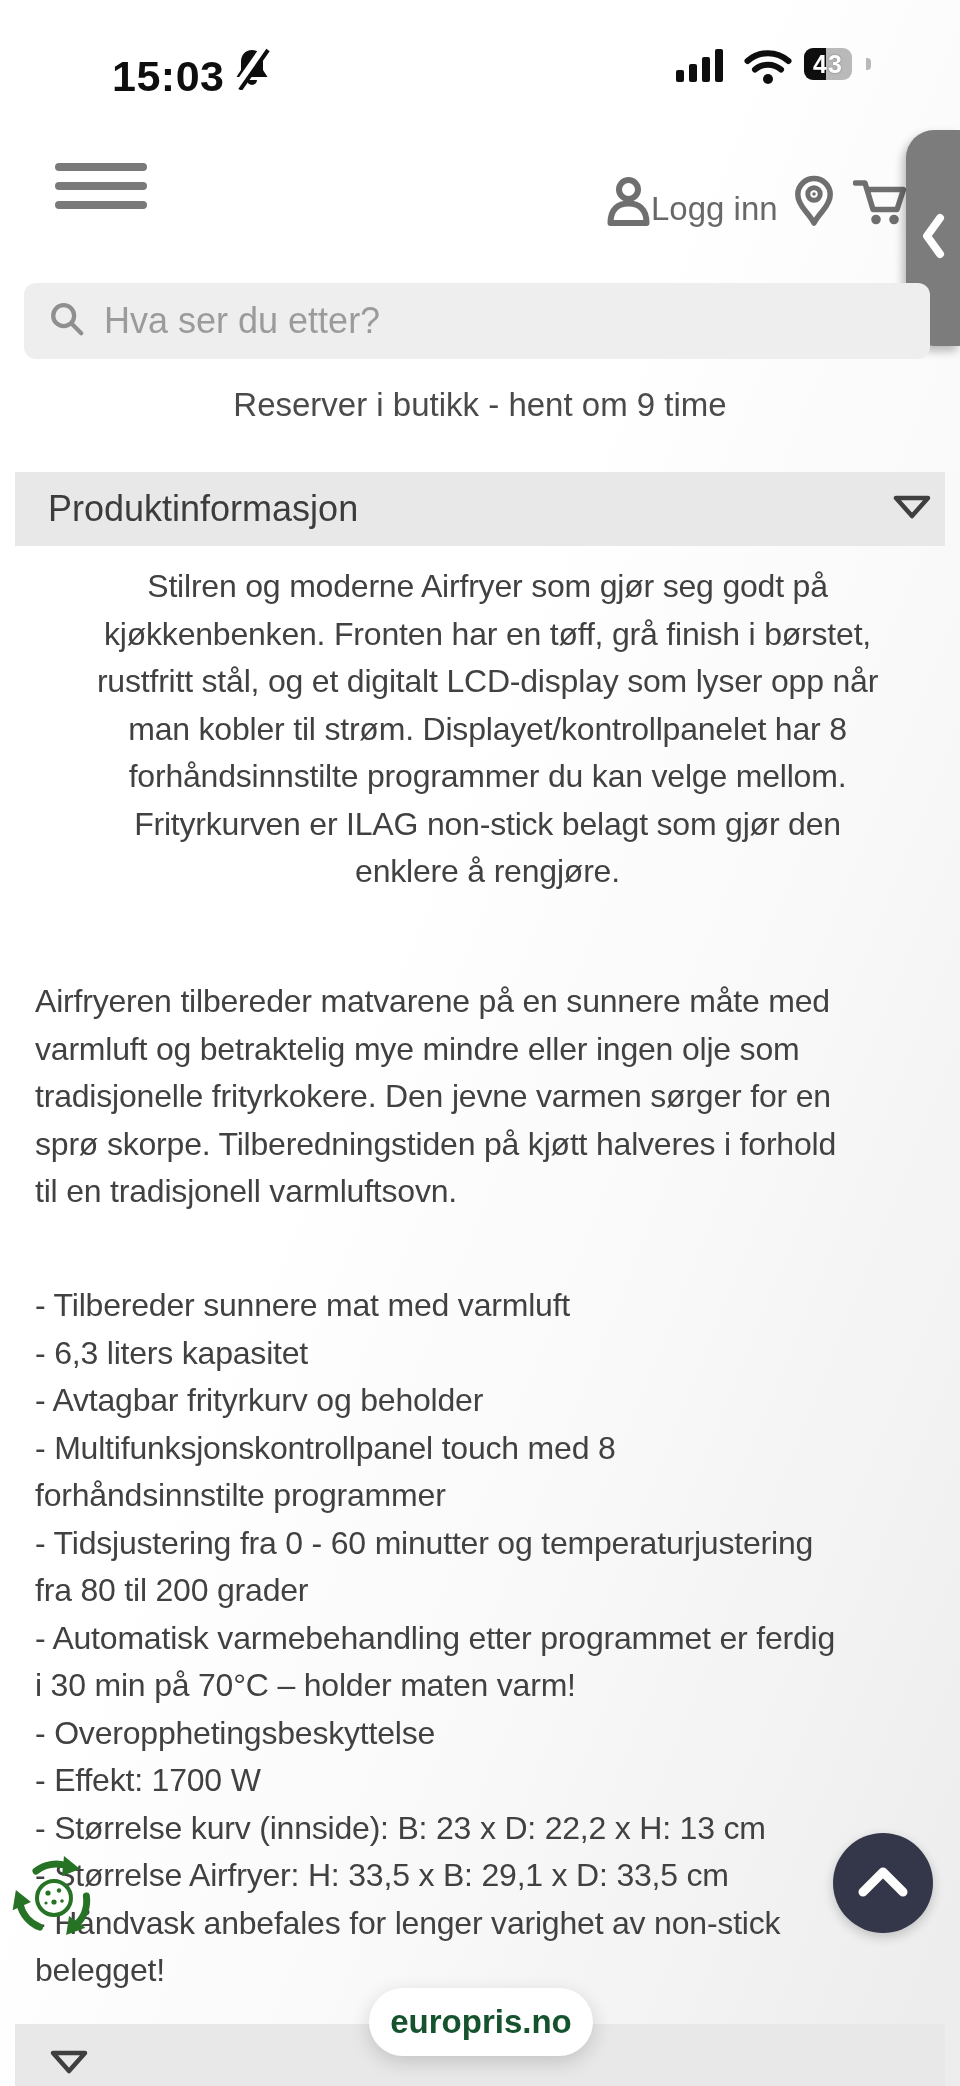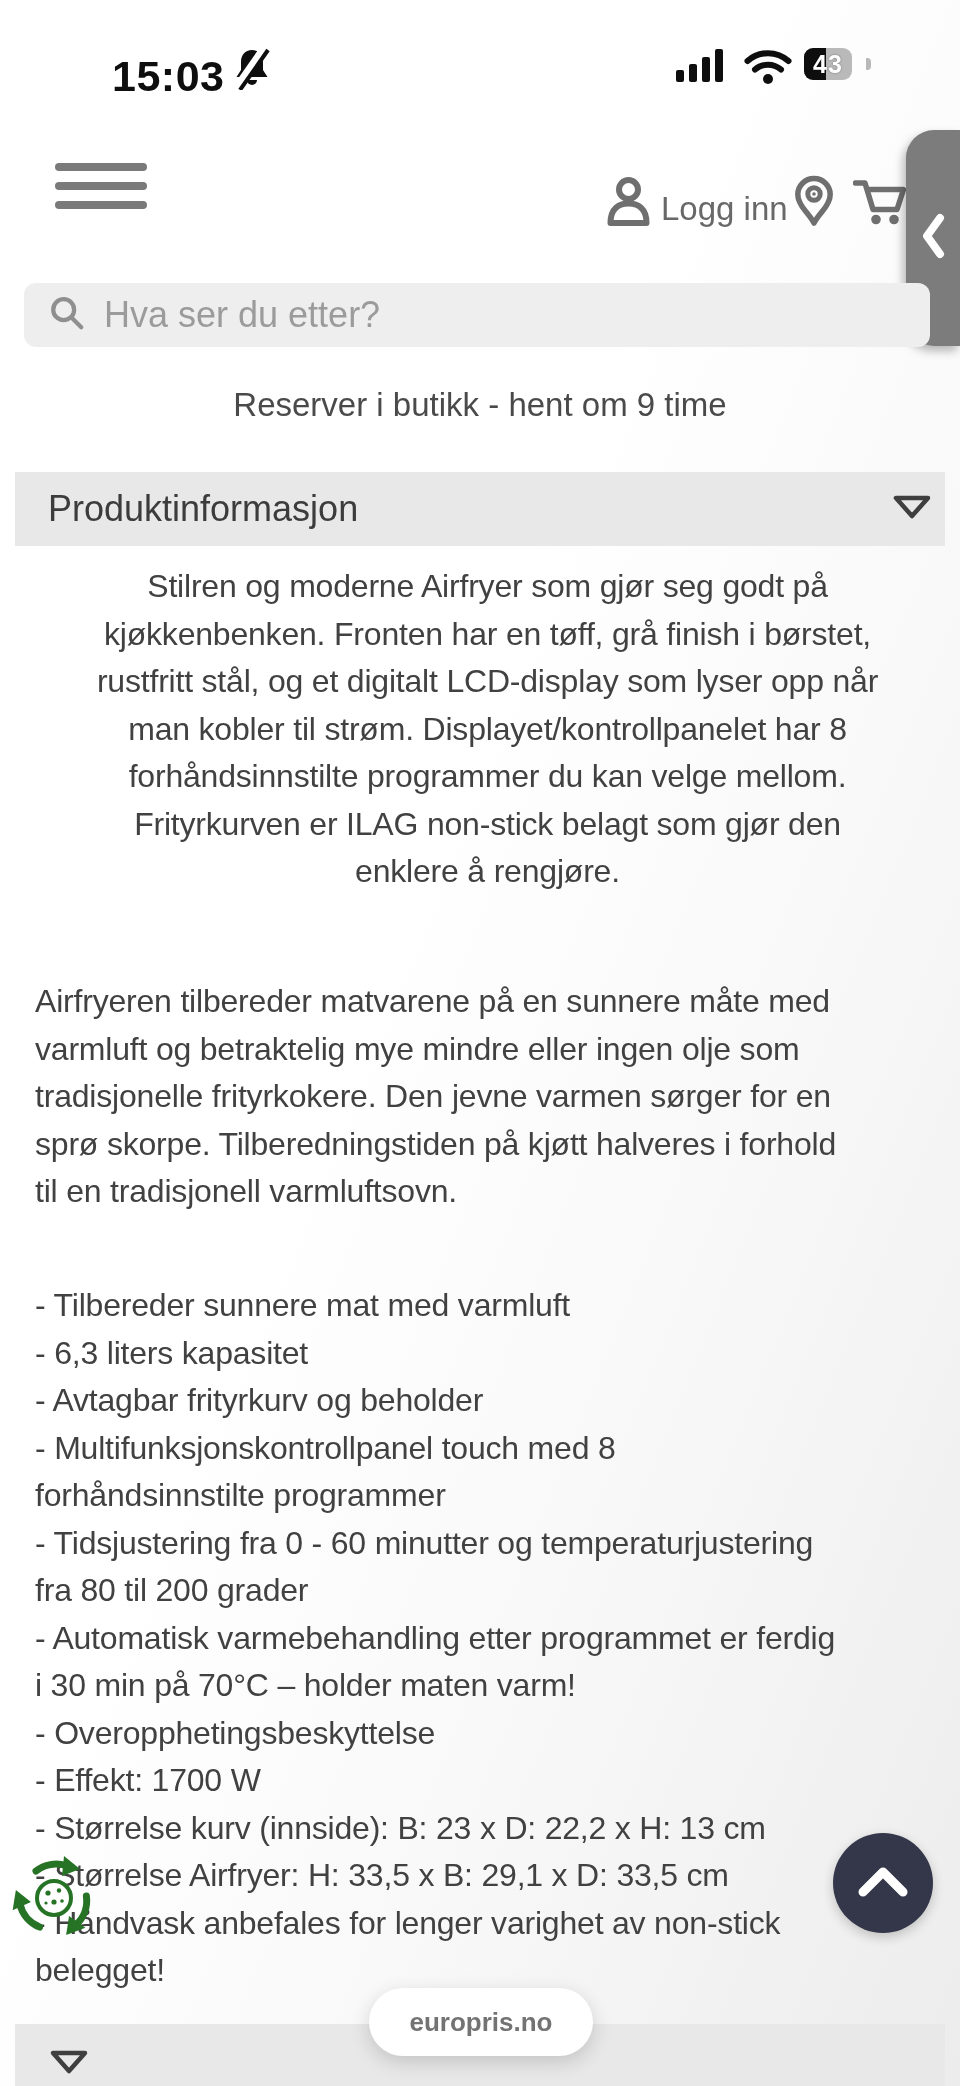--- a/index.html
+++ b/index.html
@@ -25,28 +25,28 @@
   .battery-nub { position:absolute; left:866px; top:58px; width:5px; height:12px; background:#b9b9b9; border-radius:0 4px 4px 0; }
   
   .hamburger { position:absolute; left:55px; top:163px; width:92px; height:50px; cursor:pointer; }
   .hamburger i { position:absolute; left:0; width:92px; height:8px; background:#7a7a7a; border-radius:4px; }
   .hamburger i:nth-child(1){top:0;} .hamburger i:nth-child(2){top:19px;} .hamburger i:nth-child(3){top:38px;}
   .logo { position:absolute; left:180px; top:146px; width:335px; }
   .logo-word { font-size:67px; font-weight:700; font-style:italic; color:#156c3e; letter-spacing:-1px; white-space:nowrap; display:flex; }
   .iwrap { position:relative; }
   .iwrap .dot { position:absolute; top:11px; left:55%; width:13px; height:13px; border-radius:50%; background:#d41f30; }
   .logo-tag { margin-top:-10px; text-align:right; font-size:21px; font-weight:700; font-style:italic; color:#d02433; letter-spacing:1px; padding-right:4px; }
-  .login { position:absolute; left:606px; top:176px; display:flex; align-items:flex-end; gap:10px; cursor:pointer;text-align:center; }
+  .login { position:absolute; left:606px; top:176px; display:flex; align-items:flex-end; cursor:pointer;text-align:center; }
   .login-label { font-size:33px; color:#686868; padding-bottom:2px; }
   .pin-btn { position:absolute; left:794px; top:175px; cursor:pointer; }
   .cart-btn { position:absolute; left:853px; top:176px; cursor:pointer; }
   .flap { position:absolute; right:0; top:130px; width:54px; height:216px; background:#7c7c7c;
     border-radius:28px 0 0 28px; box-shadow:-3px 5px 10px rgba(0,0,0,.28); display:flex; align-items:center; justify-content:center; cursor:pointer; }
   
-  .search { position:absolute; left:24px; top:283px; width:906px; height:64px; background:#eeeeee; border-radius:12px;
+  .search { position:absolute; left:24px; top:283px; width:906px; height:76px; background:#eeeeee; border-radius:12px;
     display:flex; align-items:center; padding:0 24px; gap:18px; }
   .search input { border:none; outline:none; background:transparent; font-family:"Liberation Sans",sans-serif;
     font-size:36px; color:#555; width:100%; }
   .search input::placeholder { color:#9b9b9b; }
   
   .reserve { position:absolute; left:0; top:386px; width:100%; text-align:center; font-size:33px; color:#4a4a4a; }
   
   .accordion { position:absolute; left:15px; width:930px; background:#e9e8e8; display:flex; align-items:center;
     justify-content:space-between; padding:0 12px 0 33px; cursor:pointer; }
   .acc-info { top:472px; height:74px; }
@@ -58,21 +58,21 @@
   .para1 { top:563px;text-align:center; }
   .para2 { top:978px; }
   .features { top:1282px; }
   
   .cookie-btn { position:absolute; left:8px; top:1852px; width:92px; height:92px; z-index:4; cursor:pointer; }
   .totop { position:absolute; left:833px; top:1833px; width:100px; height:100px; border-radius:50%;
     background:#333749; z-index:5; display:flex; align-items:center; justify-content:center;
     box-shadow:0 4px 12px rgba(0,0,0,.2); cursor:pointer; }
   .urlpill { position:absolute; left:369px; top:1988px; width:224px; height:68px; border-radius:34px; background:#ffffff;
     z-index:6; display:flex; align-items:center; justify-content:center; box-shadow:0 6px 20px rgba(0,0,0,.16); cursor:pointer; }
-  .urlpill span { font-size:26px; font-weight:700; color:#737373; }
+  .urlpill span { font-size:33px; font-weight:700; color:#14532d; }
 </style>
 </head>
 <body>
 
 <div class="page">
 
   <div class="statusbar">
     <div class="time">15:03</div>
     <div class="bell">
       <svg width="40" height="44" viewBox="0 0 40 44">

